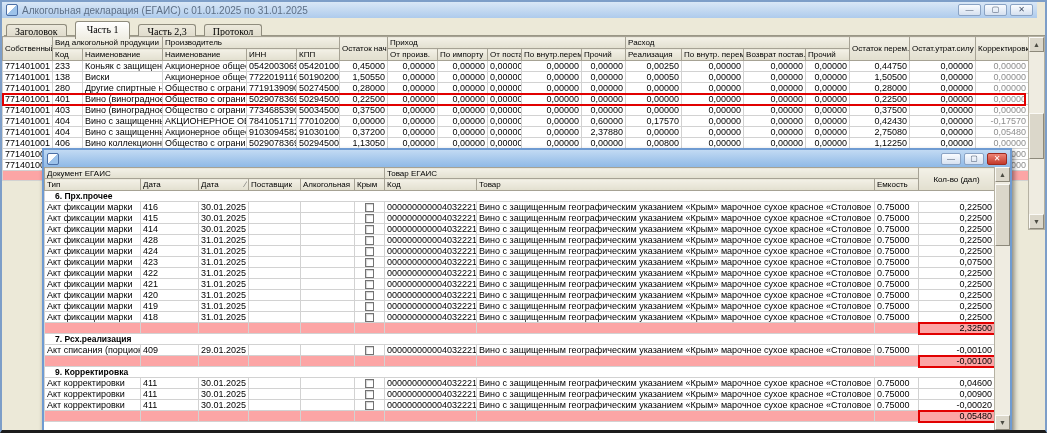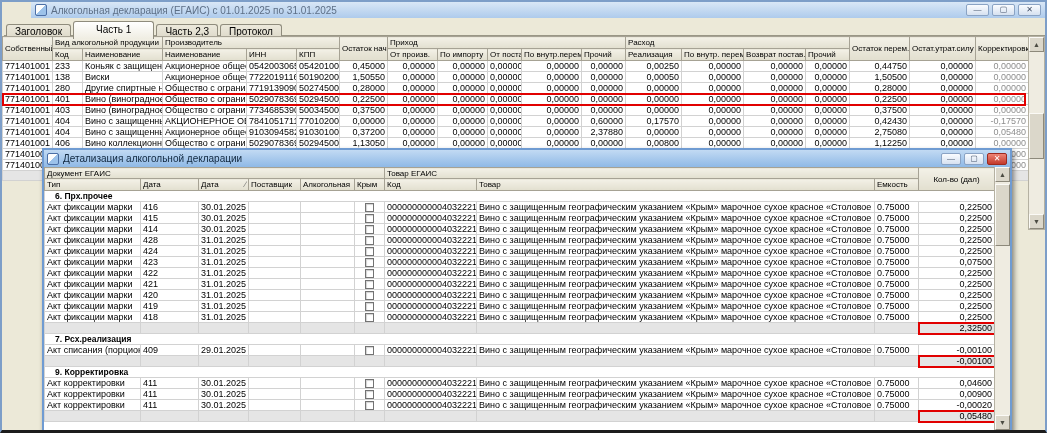--- a/index.html
+++ b/index.html
@@ -3,48 +3,48 @@
 <meta charset="utf-8">
 <style>
   html,body{margin:0;padding:0;background:#9aa7b8;}
   *{box-sizing:border-box;}
   .frame{
     position:relative;width:1047px;height:433px;overflow:hidden;
     background:#ece9d8;border:2px solid #7d9ec8;border-bottom:3px solid #1c1c1c;
     font-family:"Liberation Sans",sans-serif;color:#000;
   }
   
-  .titlebar{position:absolute;left:0;top:0;right:0;height:16px;
+  .titlebar{position:absolute;left:0;top:0;right:8px;height:16px;
     background:linear-gradient(#d9e7f6,#aecbec);
-    display:flex;align-items:center;gap:4px;padding:0 4px;margin-left:29px;}
+    display:flex;align-items:center;gap:4px;padding:0 4px;}
   .titlebar .ttext{font-size:10px;color:#5d6f86;white-space:nowrap;overflow:hidden;}
   .wicon{width:12px;height:12px;border:1px solid #4c6fa5;border-radius:2px;
     background:linear-gradient(135deg,#fdfdfd 45%,#9cc2ea 46%);flex:0 0 auto;}
   .winbtns{margin-left:auto;display:flex;gap:3px;}
   .wbtn{width:23px;height:12px;border:1px solid #8aa3c4;border-radius:2px;
     background:linear-gradient(#fafcff,#d6e1f0);font-size:8px;line-height:10px;
     text-align:center;color:#44536b;}
   .wbtn.red{background:linear-gradient(#ef8374,#c23a2c);border-color:#9c2a20;color:#fff;}
   
   .tabstrip{position:absolute;left:2px;top:16px;height:18px;right:0;
     border-bottom:1px solid #9a9786;padding-left:2px;}
-  .tab{display:inline-block;position:relative;top:3px;margin-right:2px;
+  .tab{display:inline-block;position:relative;top:3px;margin-right:8px;
     padding:1px 8px 2px;font-size:10px;border:1px solid #8f8c7d;border-bottom:none;
-    border-radius:3px 3px 0 0;background:linear-gradient(#ece9dc,#dcd8c8);}
-  .tab.active{top:1px;padding:2px 22px 4px;background:linear-gradient(#ffffff,#efede2);z-index:2;}
+    border-radius:3px 3px 0 0;background:linear-gradient(#ece9dc,#dcd8c8);font-family:Liberation Serif, serif;}
+  .tab.active{top:1px;padding:2px 11px 4px;background:linear-gradient(#ffffff,#efede2);z-index:2;}
   
   table.grid{border-collapse:collapse;table-layout:fixed;background:#fff;}
   table.grid th{background:linear-gradient(#f3f1e7,#e2dfcf);border:1px solid #a6a294;
     font-weight:normal;font-size:8px;padding:0 2px;overflow:hidden;white-space:nowrap;text-align:left;}
   table.grid th.c{text-align:center;}
   table.grid td{border:1px solid #d2d2d2;font-size:9px;height:10px;line-height:10px;
     padding:0 2px;overflow:hidden;white-space:nowrap;}
   td.num{text-align:right;}
   td.gray{color:#8d8d8d;}
-  tr.sumrow td{background:#e5e5e5;}
+  tr.sumrow td{background:#fca5a5;}
   tr.grouprow td{font-weight:bold;font-size:8.5px;padding-left:10px;background:#fff;}
   .red-cell{outline:2px solid #e10000;outline-offset:-1px;}
   
   .main-grid{position:absolute;left:0;top:34px;width:1026px;z-index:1;}
   .main-grid table{width:1026px;}
   .main-grid thead tr:first-child th{height:12px;}
   .main-grid thead tr:last-child th{height:12px;}
   .row-red-box{position:absolute;left:0;top:91px;width:1024px;height:13px;
     border:2px solid #e10000;pointer-events:none;z-index:3;}
   
@@ -383,21 +383,20 @@
 
   <div class="vscroll main">
     <div class="sbtn up">▲</div>
     <div class="sthumb" style="top:76px;height:46px;"></div>
     <div class="sbtn down">▼</div>
   </div>
 
   <div class="dialog">
     <div class="dlg-title">
       <div class="wicon"></div>
-      <span class="ttext">Детализация алкогольной декларации</span>
       <div class="winbtns">
         <div class="wbtn" style="width:20px;">—</div>
         <div class="wbtn" style="width:20px;">▢</div>
         <div class="wbtn red" style="width:20px;">✕</div>
       </div>
     </div>
     <div class="dlg-body">
       <div id="dlg-grid">
           <table class="grid">
             <colgroup>

